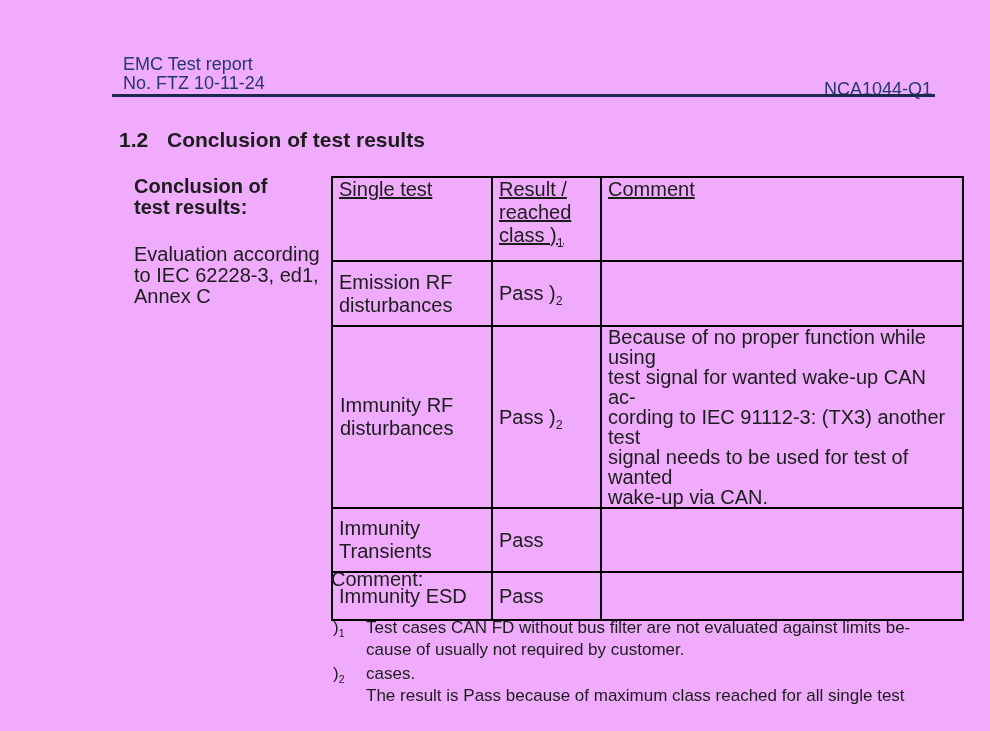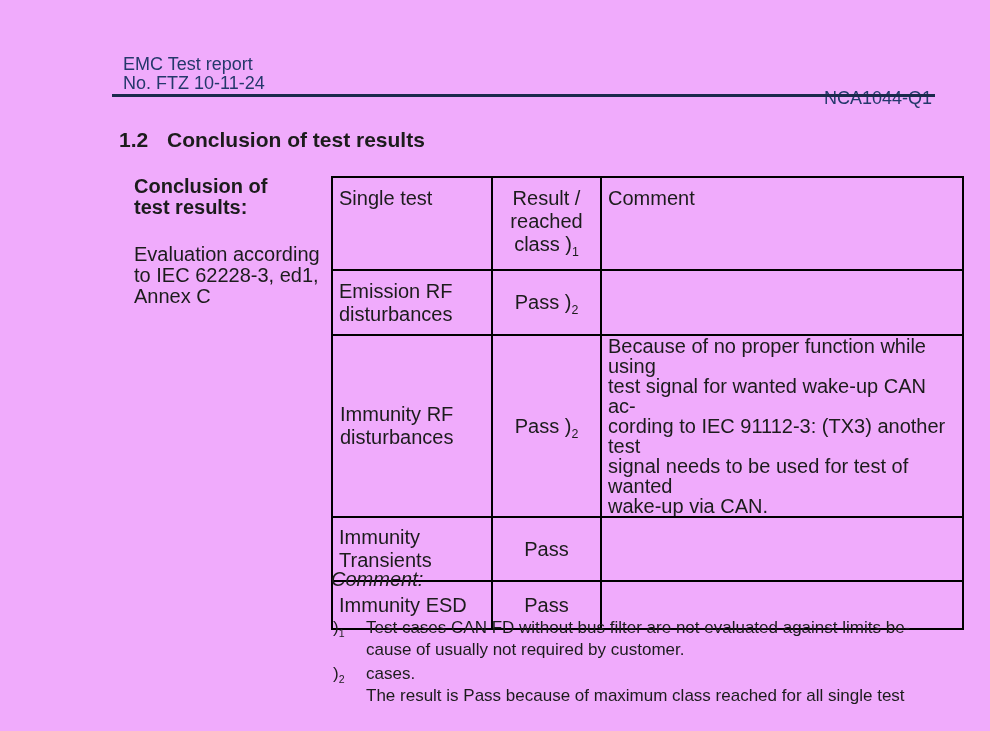--- a/index.html
+++ b/index.html
@@ -19,21 +19,21 @@
     left: 123px;
     top: 55px;
     font-size: 18px;
     line-height: 19px;
     color: #24386b;
     white-space: nowrap;
   }
   .hdr-docid {
     position: absolute;
     right: 58px;
-    top: 88px;
+    top: 79px;
     font-size: 18px;
     color: #24386b;
     white-space: nowrap;
   }
   .hdr-rule {
     position: absolute;
     left: 112px;
     top: 94px;
     width: 823px;
     height: 3px;
@@ -74,45 +74,45 @@
     table-layout: fixed;
   }
   .report-table td {
     border: 2px solid #000000;
     font-size: 20px;
     padding: 0 6px;
     vertical-align: middle;
     overflow: hidden;
   }
   .col-test    { width: 146px; }
-  .col-result  { width: 95px;  text-align: center; }
+  .col-result  { width: 95px;  }
   .col-comment { width: 348px; }
   .report-table tr.hdr td {
     vertical-align: top;
-    padding-top: 9px;
+    padding-top: 0;
+    text-decoration: underline;
   }
   .line { display: block; }
   .cmt-small {
     font-size: 16.5px;
     line-height: 20px;
     padding: 6px 6px;
   }
   .subnum {
     font-size: 62%;
     vertical-align: sub;
     line-height: 0;
   }
 
   
   .comment-label {
     position: absolute;
     left: 331px;
     top: 568px;
     font-size: 20px;
-    font-style: italic;
   }
   .footnotes {
     position: absolute;
     left: 333px;
     top: 617px;
     width: 595px;
   }
   .footnote {
     display: flex;
     font-size: 17px;

